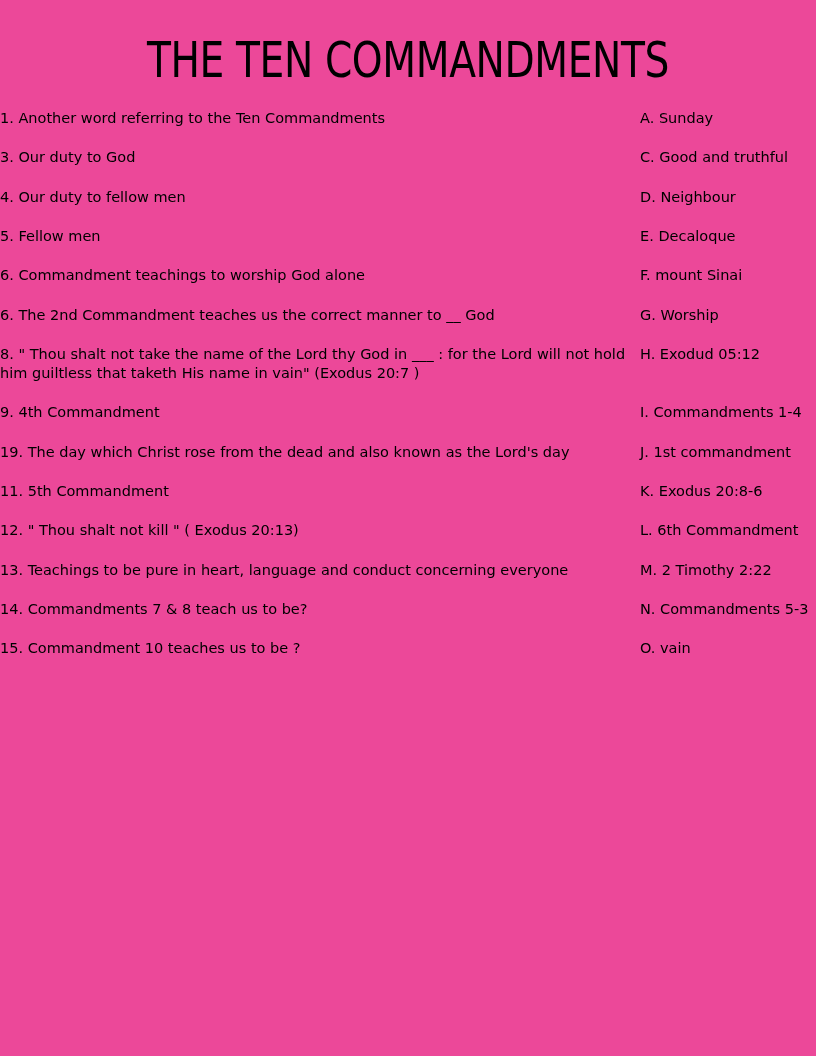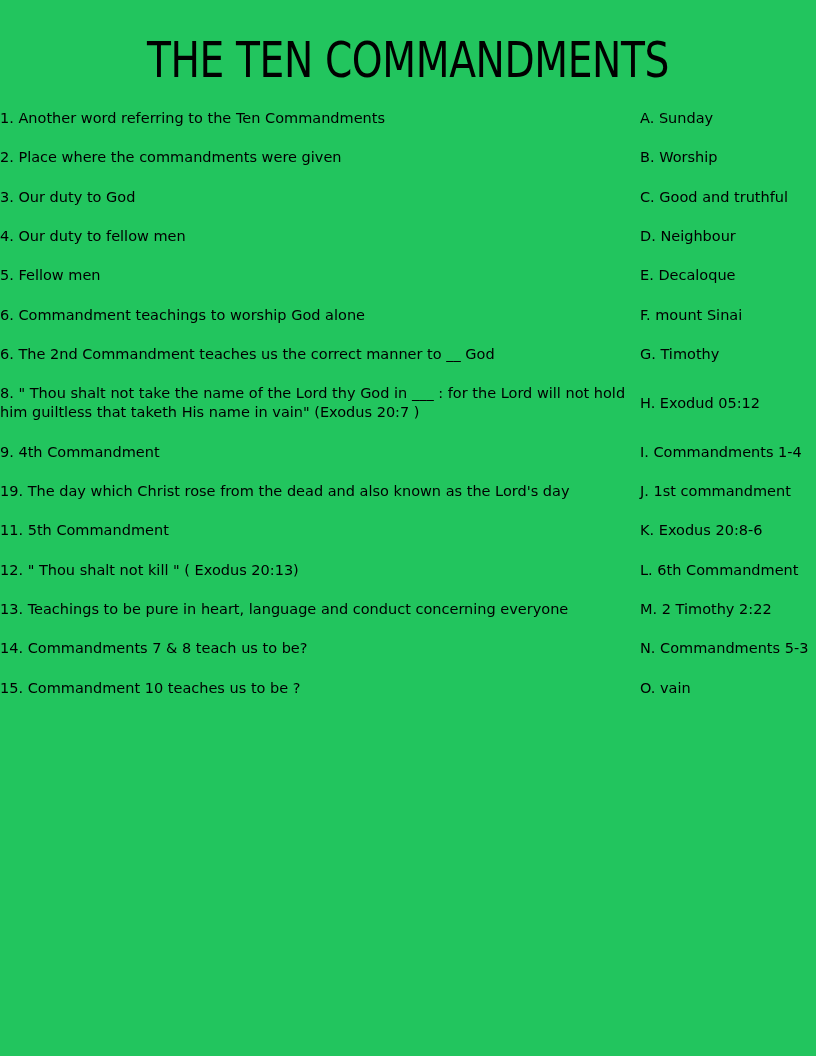--- a/index.html
+++ b/index.html
@@ -11,21 +11,21 @@
     width: 816px;
     height: 1056px;
     font-family: "DejaVu Sans", "Liberation Sans", sans-serif;
     color: #000000;
     overflow: hidden;
   }
   .page {
     position: relative;
     width: 816px;
     height: 1056px;
-    background: #22c55e;
+    background: #ec4899;
     box-sizing: border-box;
   }
   .worksheet-title {
     text-align: center;
     font-size: 49px;
     font-weight: 400;
     line-height: 1.0;
     letter-spacing: -0.5px;
     margin: 0;
     padding: 36px 0 0 0;
@@ -33,21 +33,21 @@
     transform-origin: center top;
     white-space: nowrap;
   }
   .matching-grid {
     position: relative;
     margin-top: 24px;
   }
   .match-row {
     position: relative;
     display: flex;
-    align-items: center;
+    align-items: flex-start;
     font-size: 14.5px;
     line-height: 1.30;
     margin-bottom: 20.5px;
   }
   .prompt-cell {
     width: 640px;
     flex: 0 0 640px;
     padding-right: 8px;
     box-sizing: border-box;
     white-space: normal;
@@ -66,24 +66,20 @@
 
   <h1 class="worksheet-title">THE TEN COMMANDMENTS</h1>
 
   <div class="matching-grid">
 
     <div class="match-row">
       <div class="prompt-cell">1. Another word referring to the Ten Commandments</div>
       <div class="answer-cell">A. Sunday</div>
     </div>
 
-    <div class="match-row">
-      <div class="prompt-cell">2. Place where the commandments were given</div>
-      <div class="answer-cell">B. Worship</div>
-    </div>
 
     <div class="match-row">
       <div class="prompt-cell">3. Our duty to God</div>
       <div class="answer-cell">C. Good and truthful</div>
     </div>
 
     <div class="match-row">
       <div class="prompt-cell">4. Our duty to fellow men</div>
       <div class="answer-cell">D. Neighbour</div>
     </div>
@@ -93,21 +89,21 @@
       <div class="answer-cell">E. Decaloque</div>
     </div>
 
     <div class="match-row">
       <div class="prompt-cell">6. Commandment teachings to worship God alone</div>
       <div class="answer-cell">F. mount Sinai</div>
     </div>
 
     <div class="match-row">
       <div class="prompt-cell">6. The 2nd Commandment teaches us the correct manner to __ God</div>
-      <div class="answer-cell">G. Timothy</div>
+      <div class="answer-cell">G. Worship</div>
     </div>
 
     <div class="match-row">
       <div class="prompt-cell">8. " Thou shalt not take the name of the Lord thy God in ___ : for the Lord will not hold him guiltless that taketh His name in vain" (Exodus 20:7 )</div>
       <div class="answer-cell">H. Exodud 05:12</div>
     </div>
 
     <div class="match-row">
       <div class="prompt-cell">9. 4th Commandment</div>
       <div class="answer-cell">I. Commandments 1-4</div>

